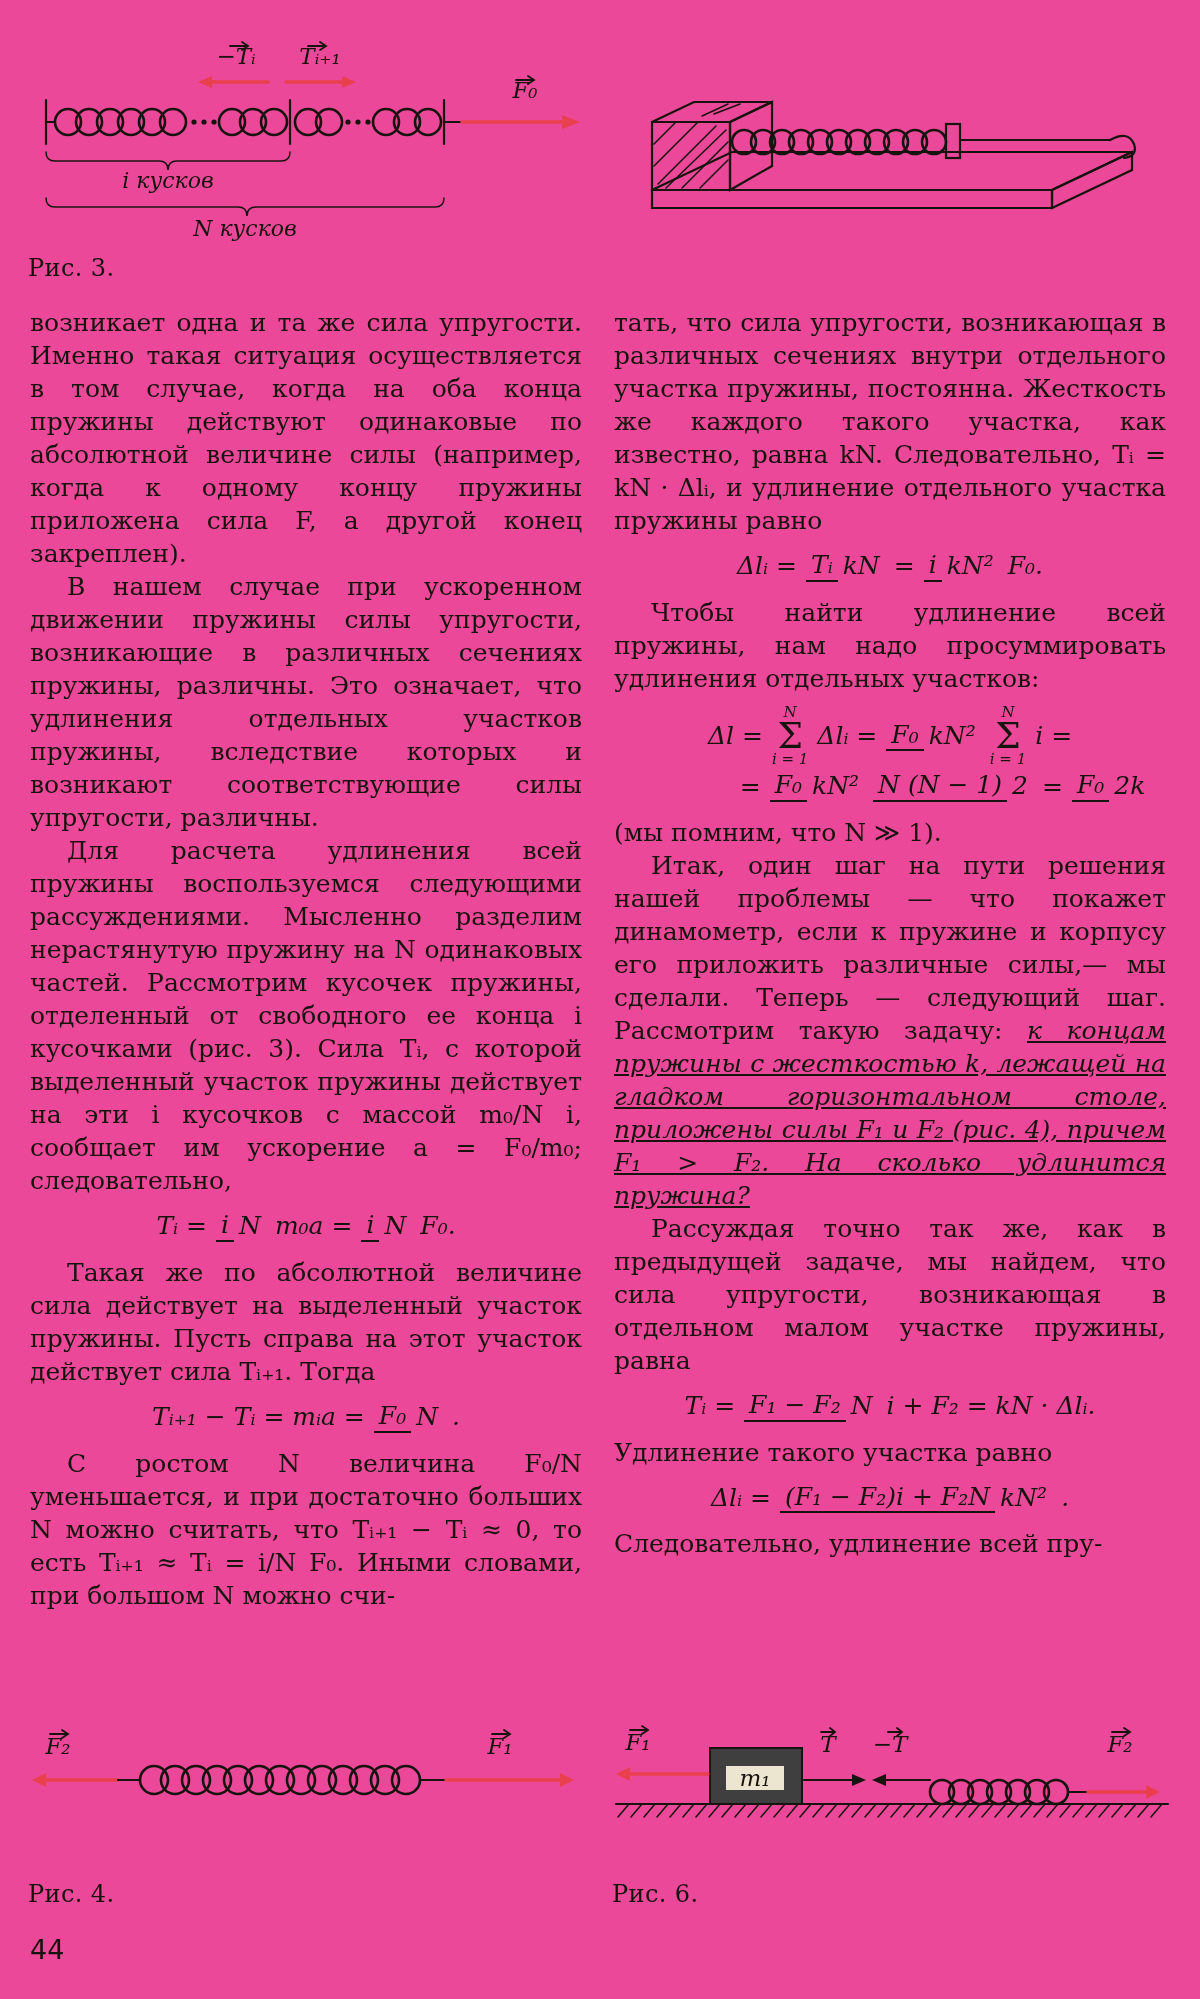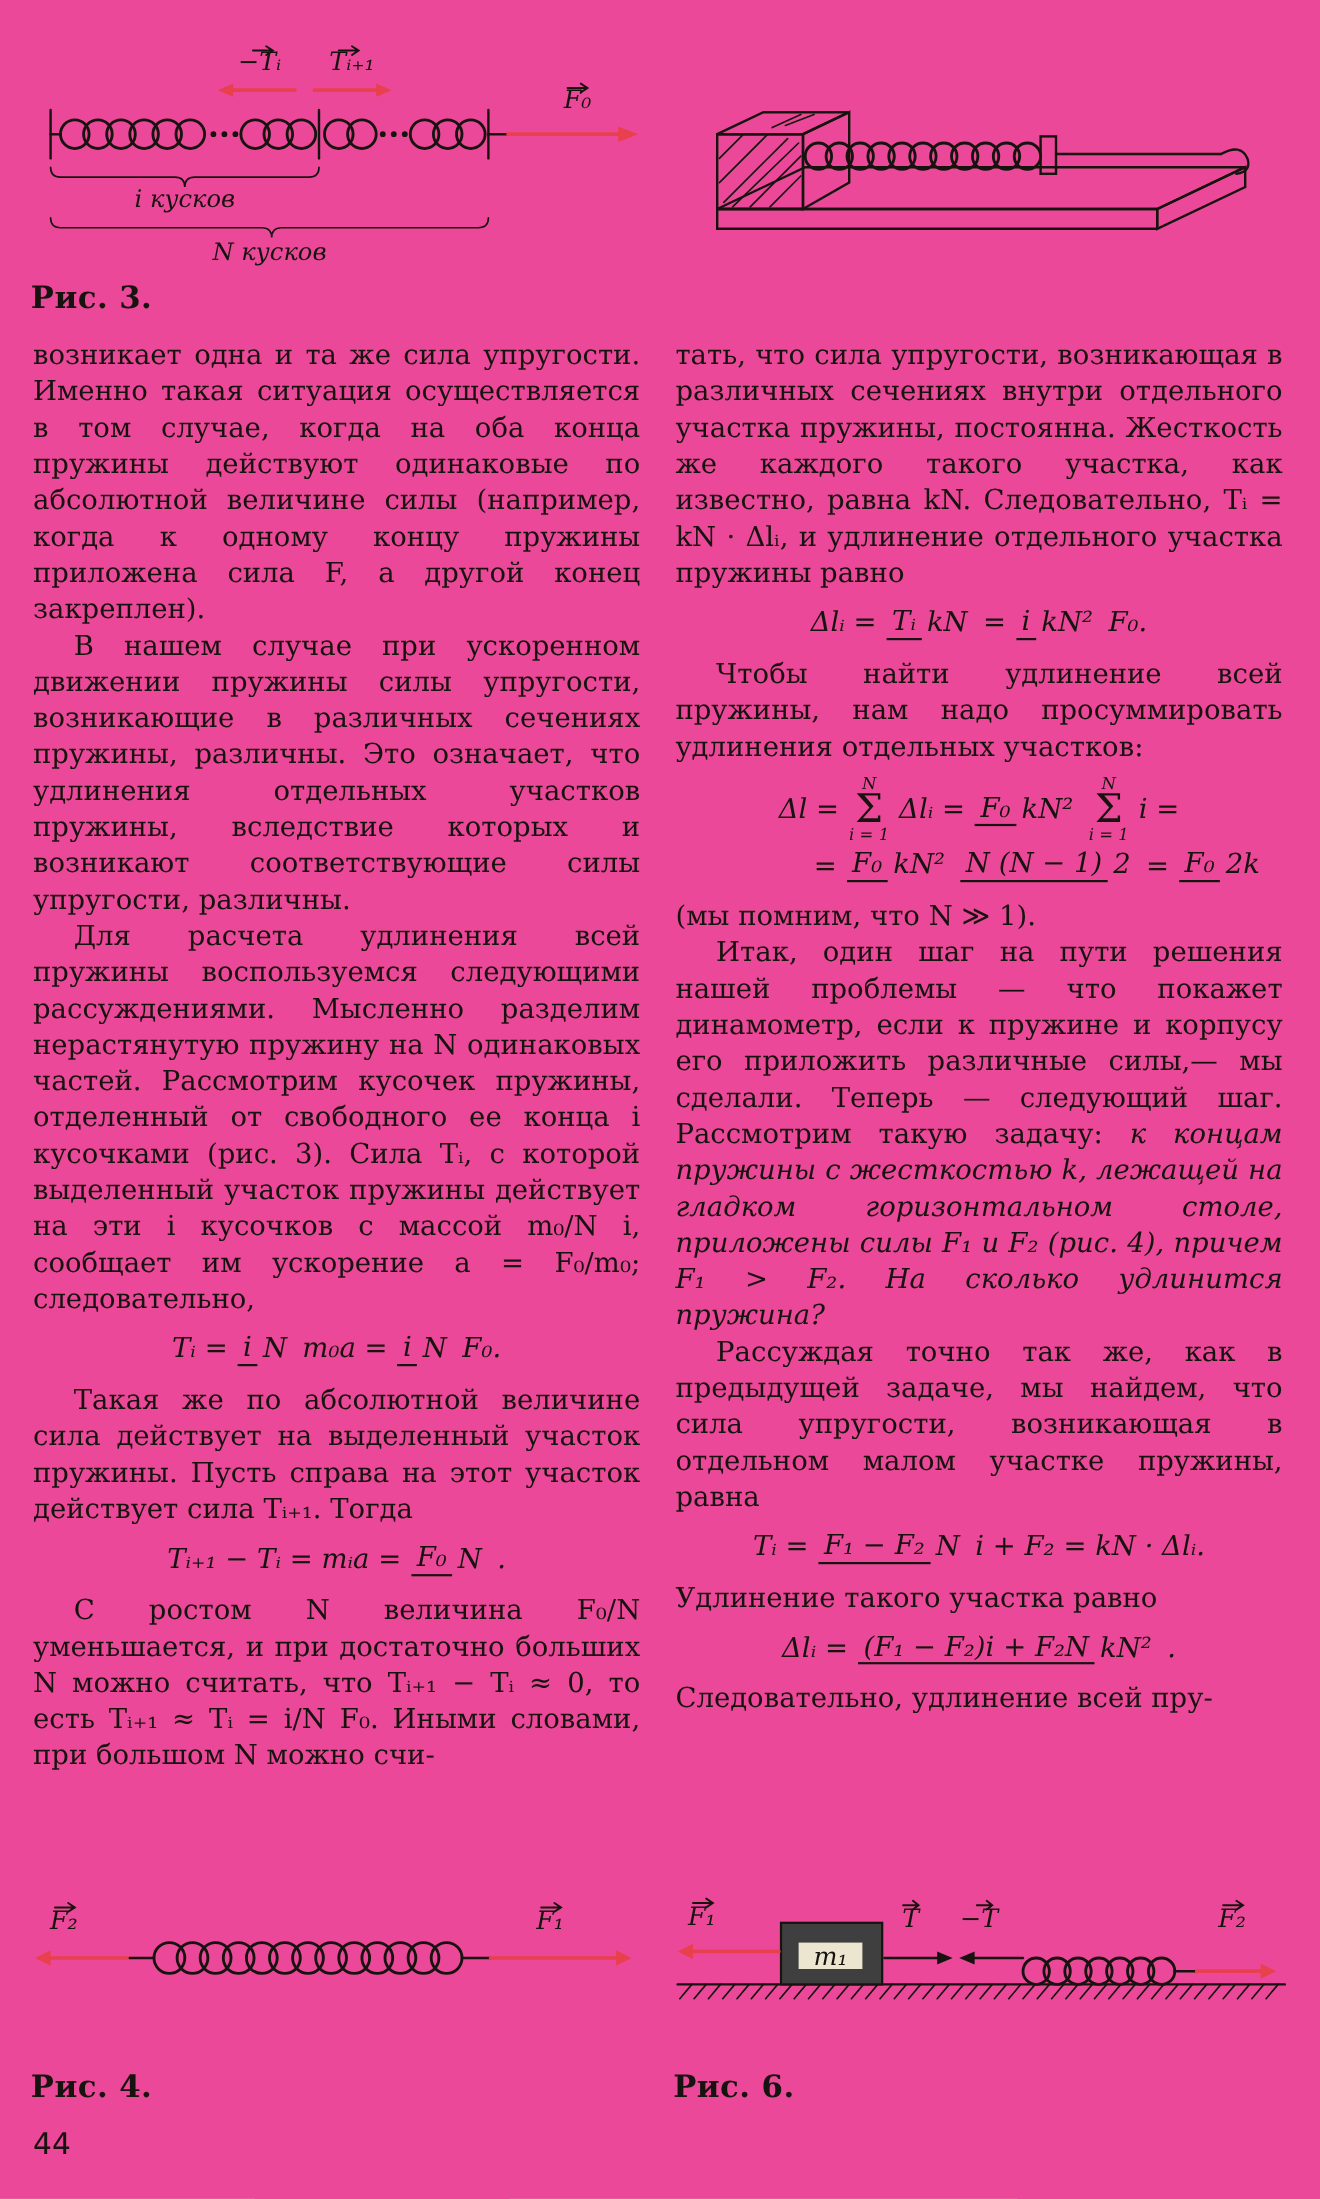--- a/index.html
+++ b/index.html
@@ -1,24 +1,24 @@
 <!DOCTYPE html>
 <html><head>
 <meta charset="utf-8">
 <style>
   html,body{margin:0;padding:0;background:#f2edd8;}
   .page{position:relative;width:1200px;height:1999px;background:#ec4899;
         font-family:"DejaVu Serif","DejaVu Sans",serif;color:#17140f;overflow:hidden;}
   .abs{position:absolute;}
   figure{margin:0;}
-  .caption{font-weight:700;font-size:28px;letter-spacing:.4px;margin-top:10px;}
+  .caption{font-weight:400;font-size:24px;letter-spacing:.4px;margin-top:10px;}
   .col{position:absolute;width:552px;font-size:25px;line-height:33px;text-align:justify;}
   .col p{margin:0;text-indent:37px;}
   .col p.noind{text-indent:0;}
-  .ital{font-style:italic;}
+  .ital{font-style:italic;text-decoration:underline;}
   .eq{display:flex;align-items:center;justify-content:center;gap:9px;
       font-style:italic;font-size:25px;margin:14px 0;line-height:1.2;}
   .eq.tight{margin:10px 0 4px;}
   .eq.shift{transform:translateX(55px);margin-top:4px;}
   .frac{display:inline-flex;flex-direction:row;align-items:center;line-height:1.15;}
   .frac .num{padding:0 5px;border-bottom:2px solid #17140f;}
   .frac .den{padding:0 5px;}
   .sum{display:inline-flex;flex-direction:column;align-items:center;line-height:1;}
   .sum .lim{font-size:15px;}
   .sum .sym{font-size:36px;font-style:normal;line-height:.9;}

